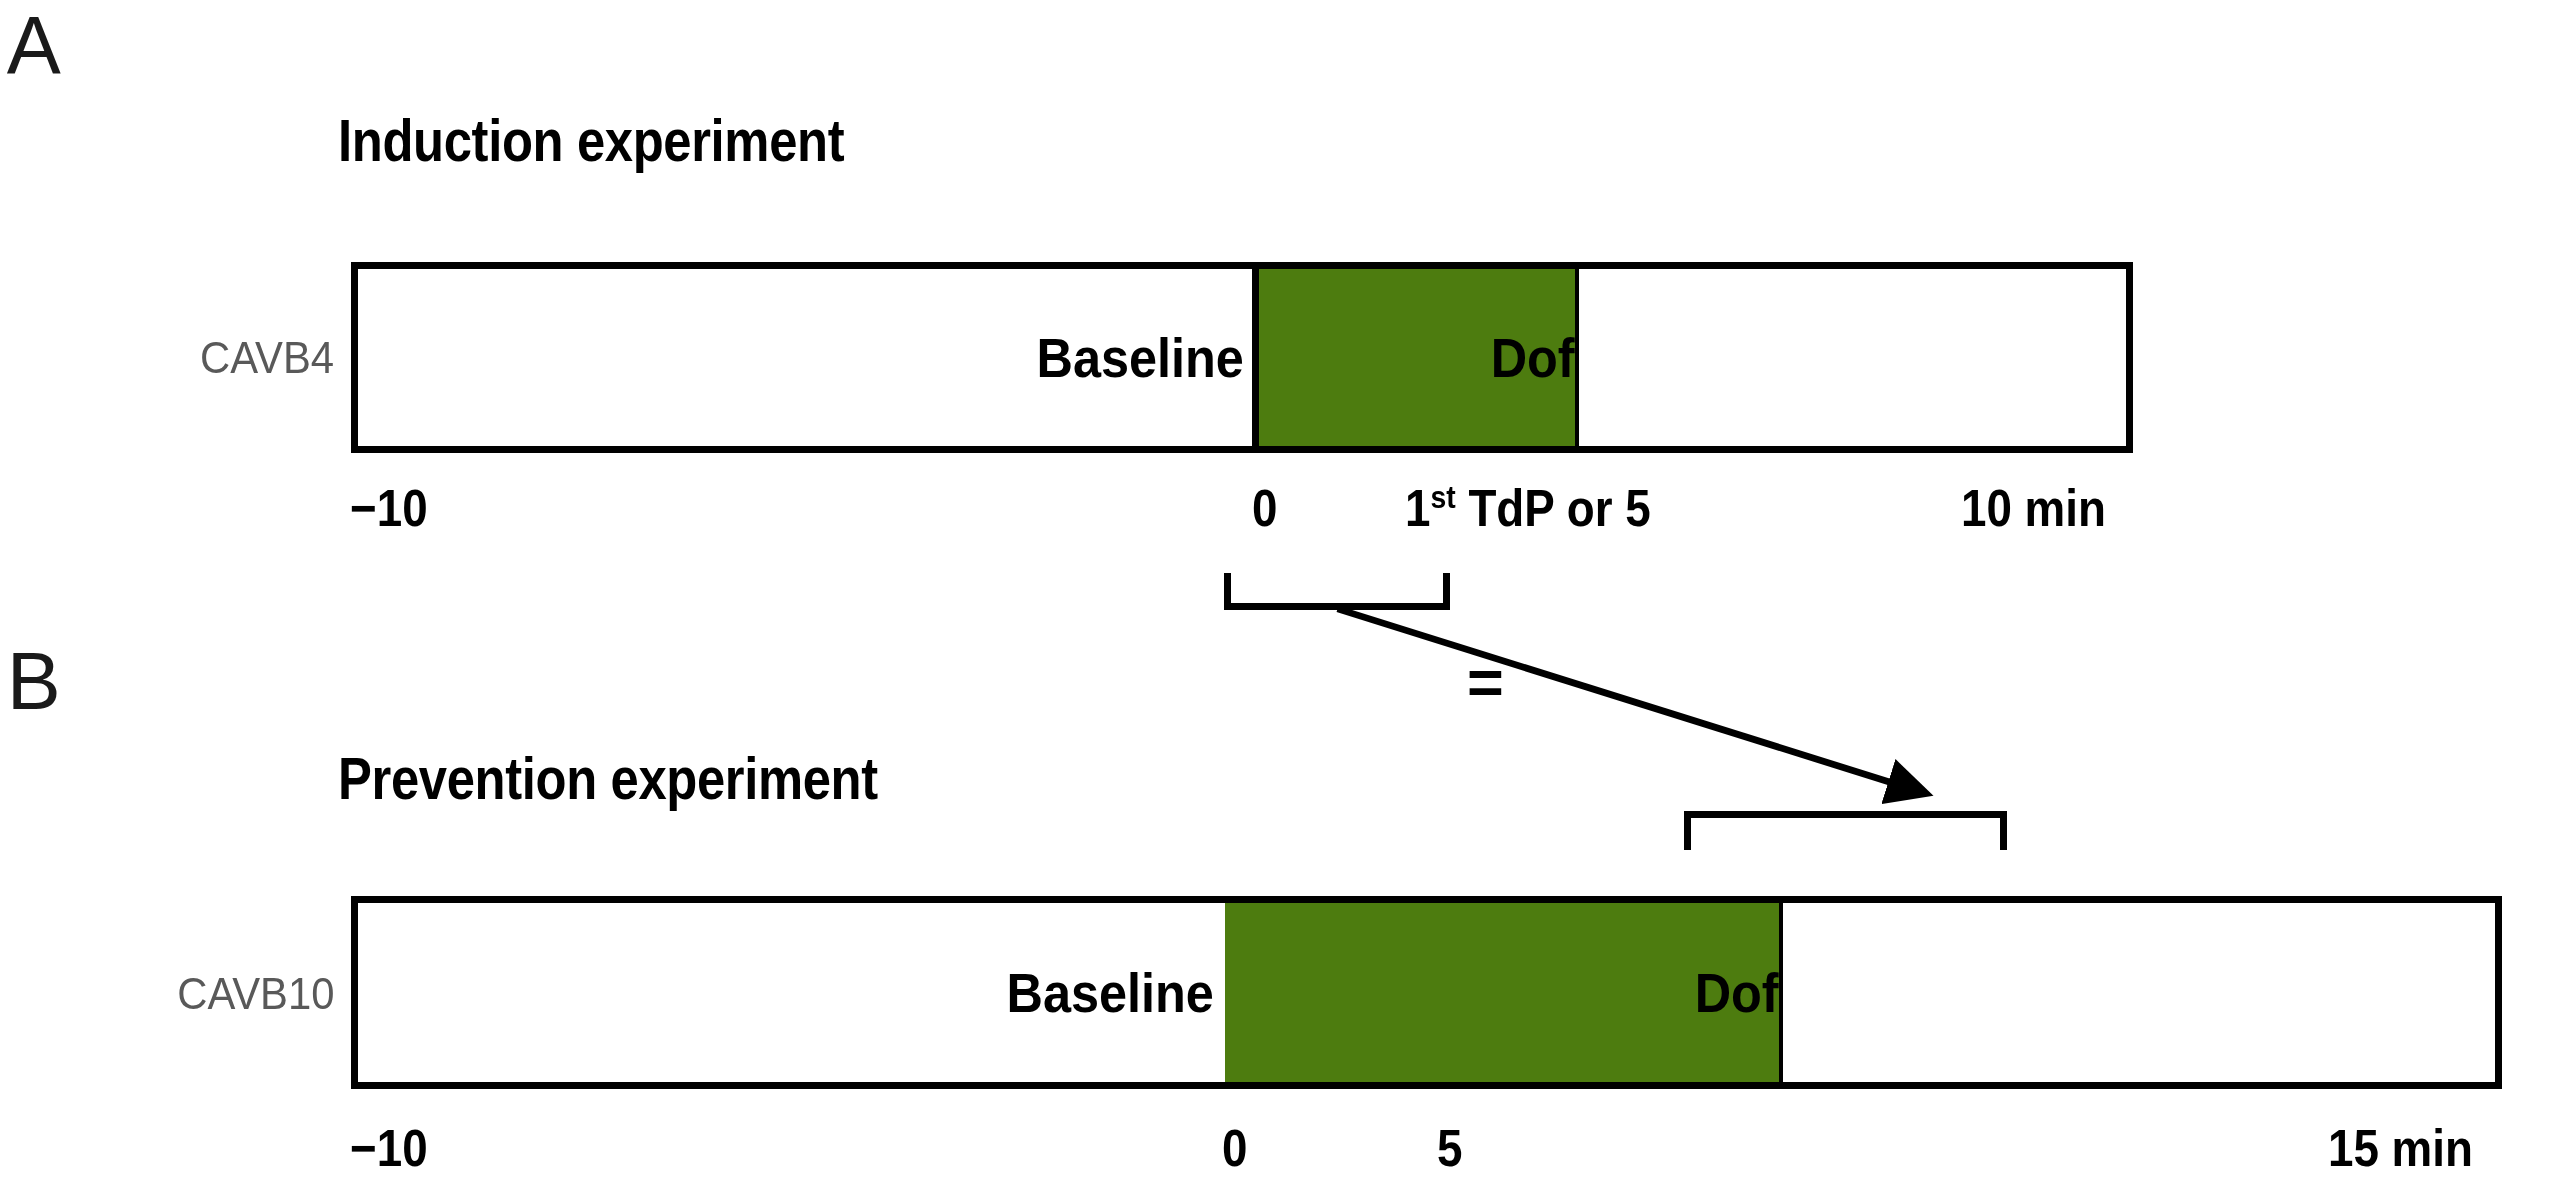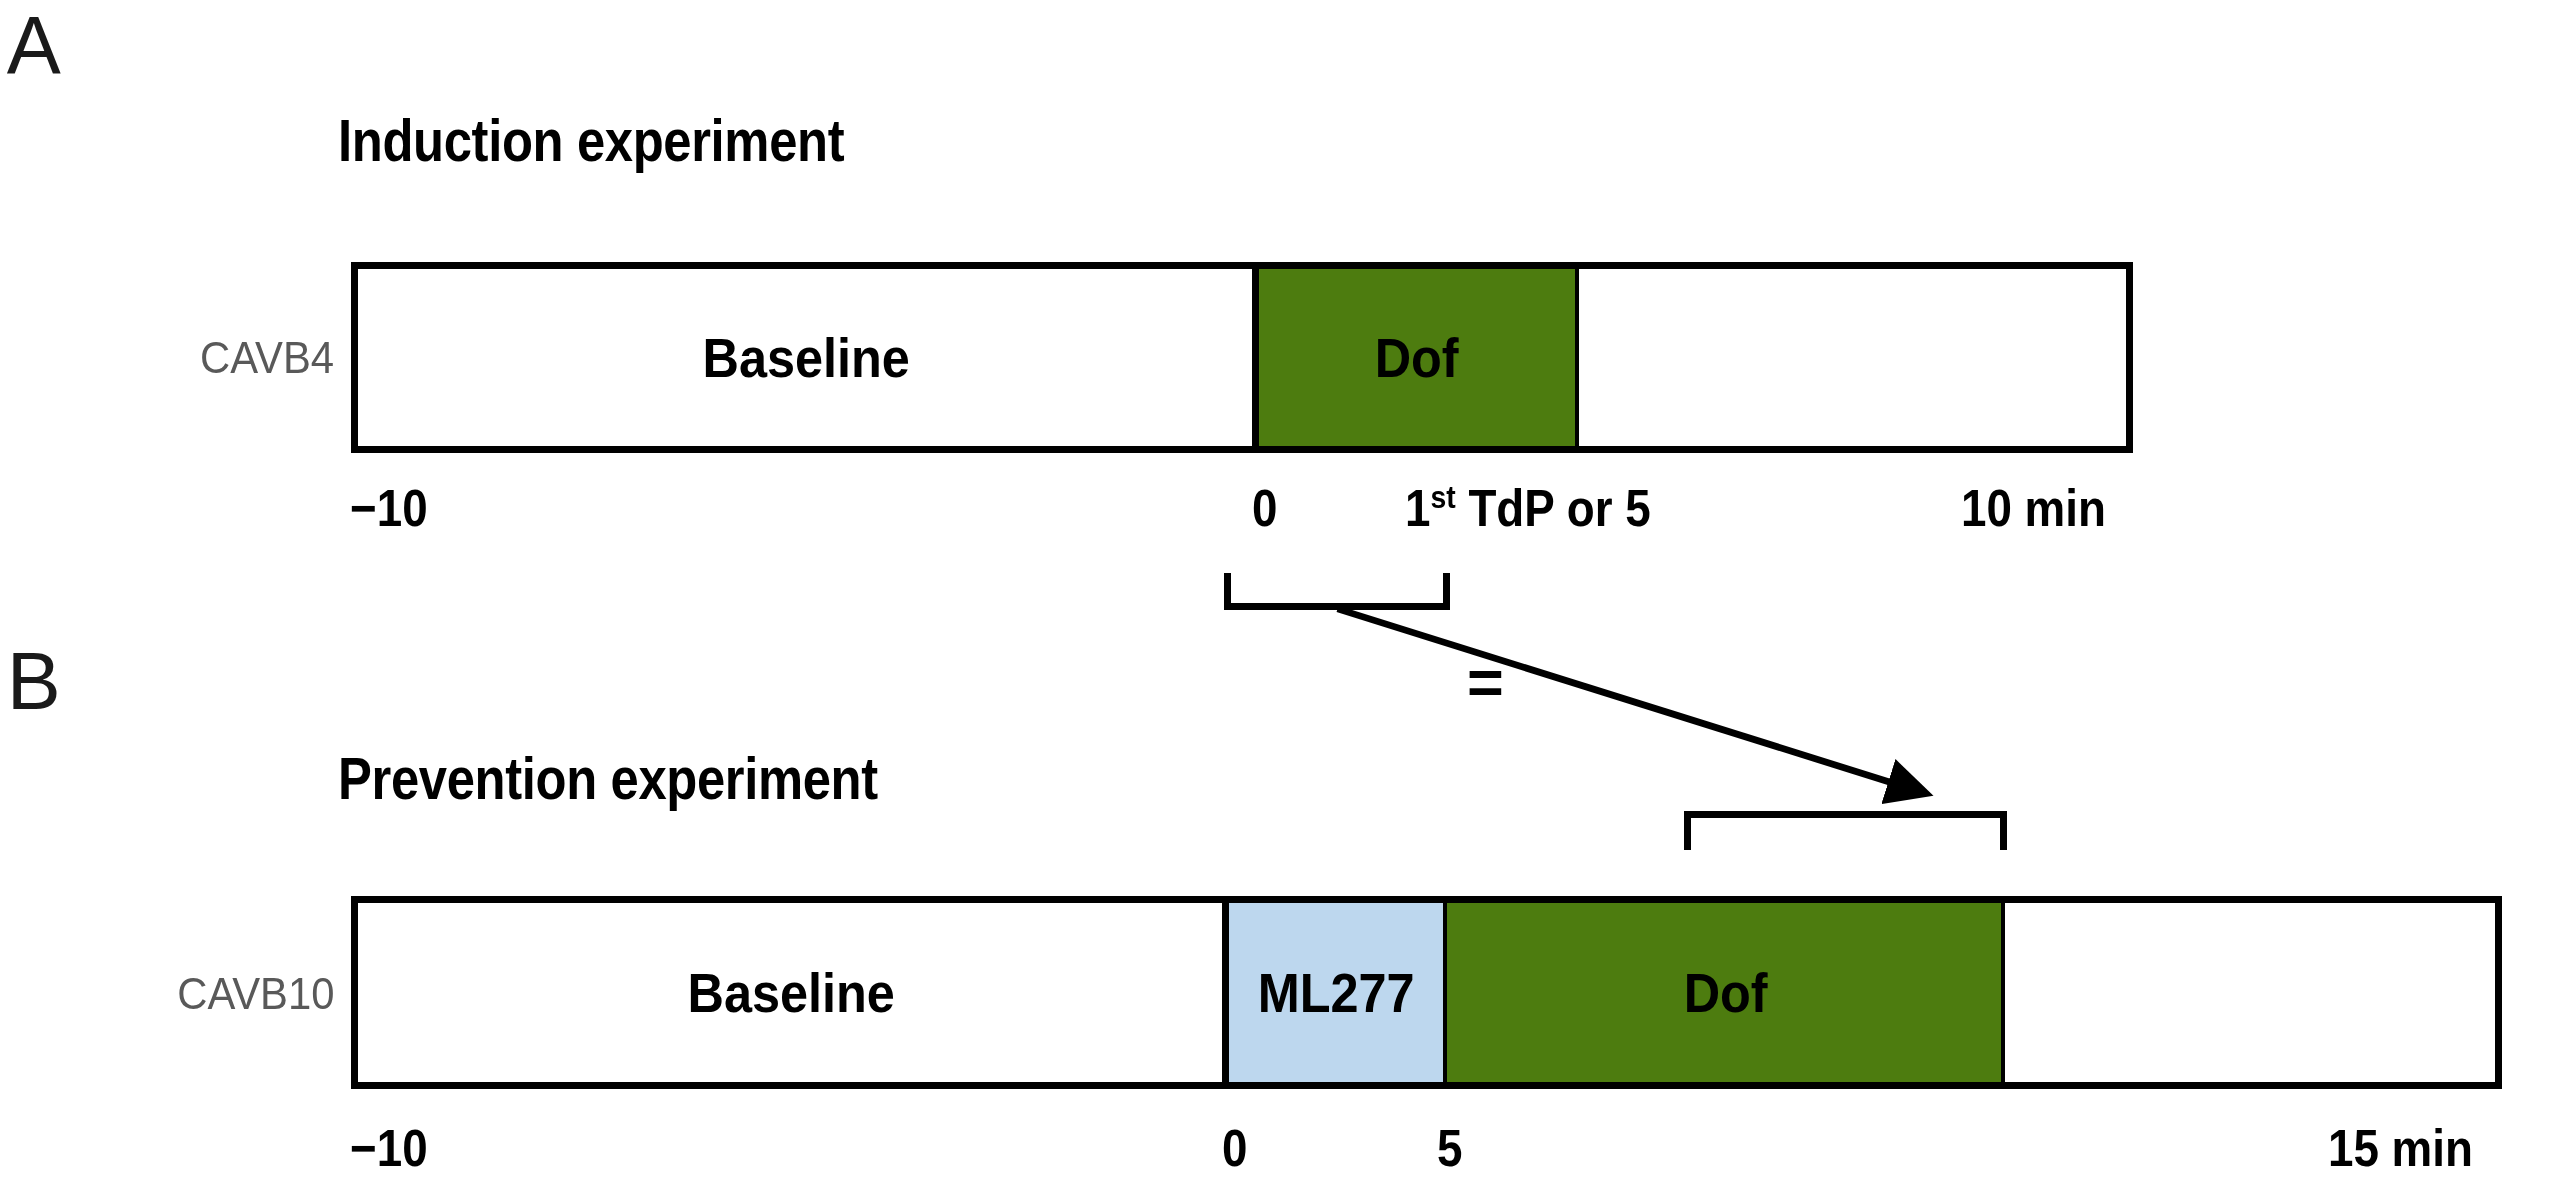--- a/index.html
+++ b/index.html
@@ -83,21 +83,21 @@
   }
   #timeline-bar-b {
     left: 351px;  top: 896px;
     width: 2151px; height: 193px;
   }
 
   .seg {
     position: relative;
     display: flex;
     align-items: center;
-    justify-content: center;
+    justify-content: flex-end;
     box-sizing: border-box;
     flex: none;
   }
   .seg-label {
     font-family: "Liberation Sans Narrow", "Liberation Sans", sans-serif;
     font-weight: 700;
     font-size: 56px;
     line-height: 1;
     color: #000000;
     white-space: nowrap;
@@ -260,23 +260,20 @@
   <div class="exp-title" id="title-prevention">Prevention experiment</div>
 
   <div class="row-label" id="row-label-cavb10">CAVB10</div>
 
   <div class="timeline-bar" id="timeline-bar-b">
 
     <div class="seg seg-baseline" id="seg-b-baseline">
       <span class="seg-label">Baseline</span>
     </div>
 
-    <div class="seg seg-ml277 div-left div-right" id="seg-b-ml277">
-      <span class="seg-label">ML277</span>
-    </div>
 
     <div class="seg seg-dof div-right" id="seg-b-dof">
       <span class="seg-label">Dof</span>
     </div>
 
     <div class="seg seg-blank" id="seg-b-blank">
       <span class="seg-label"></span>
     </div>
   </div>
 

